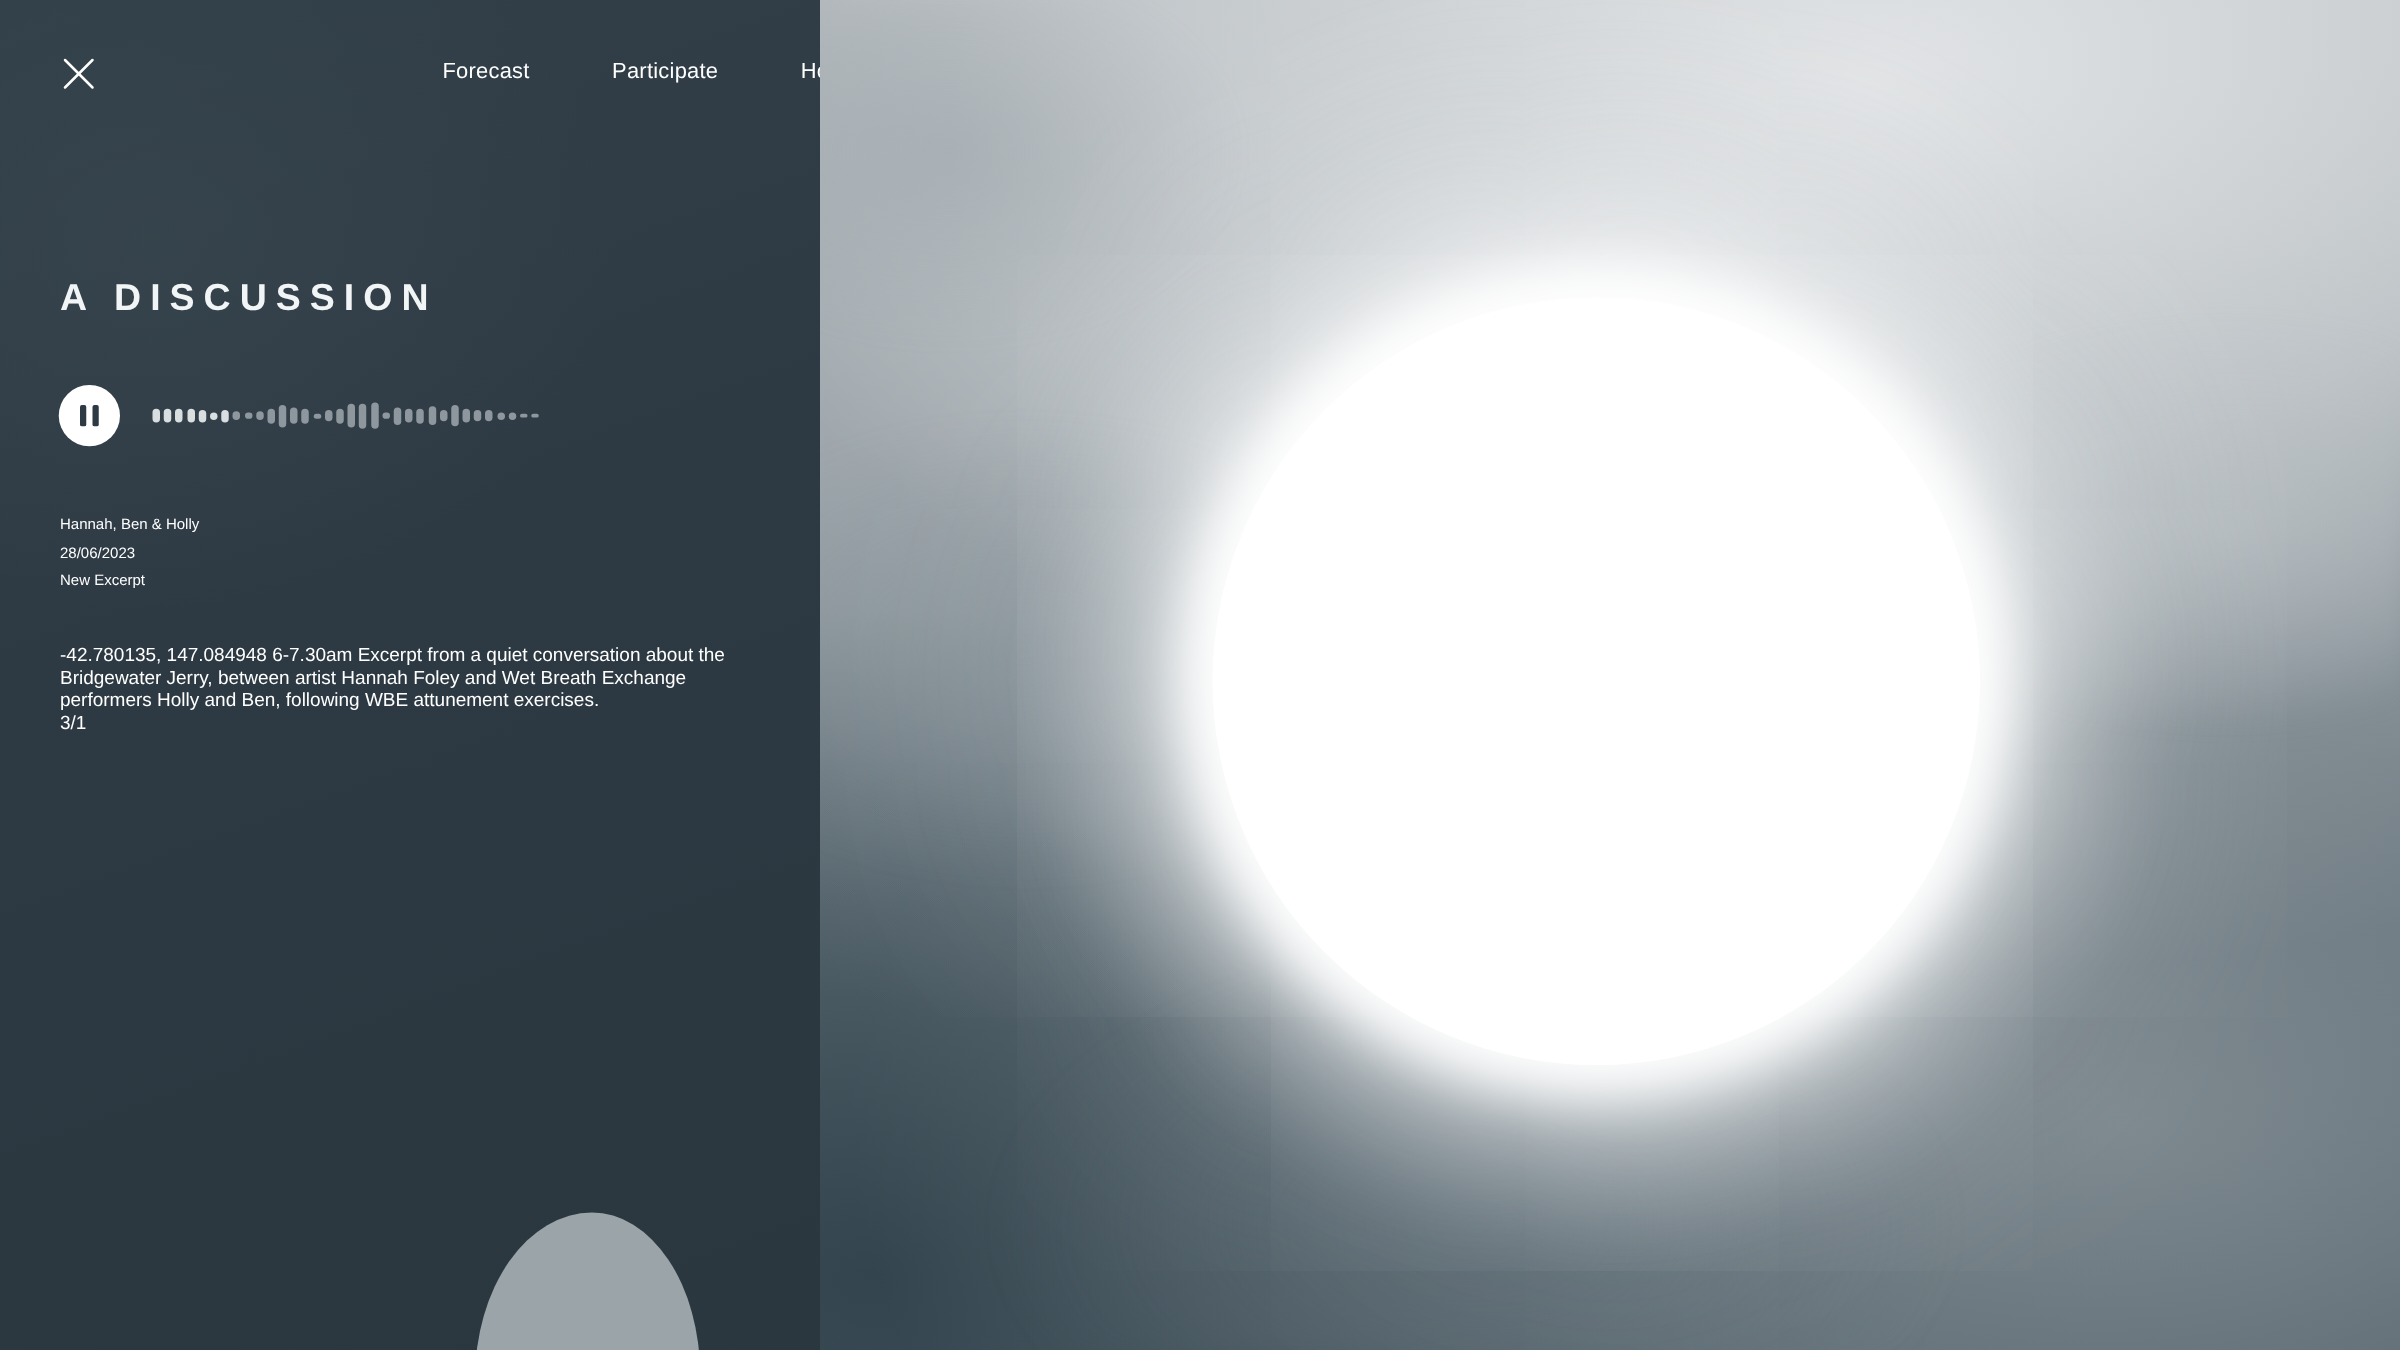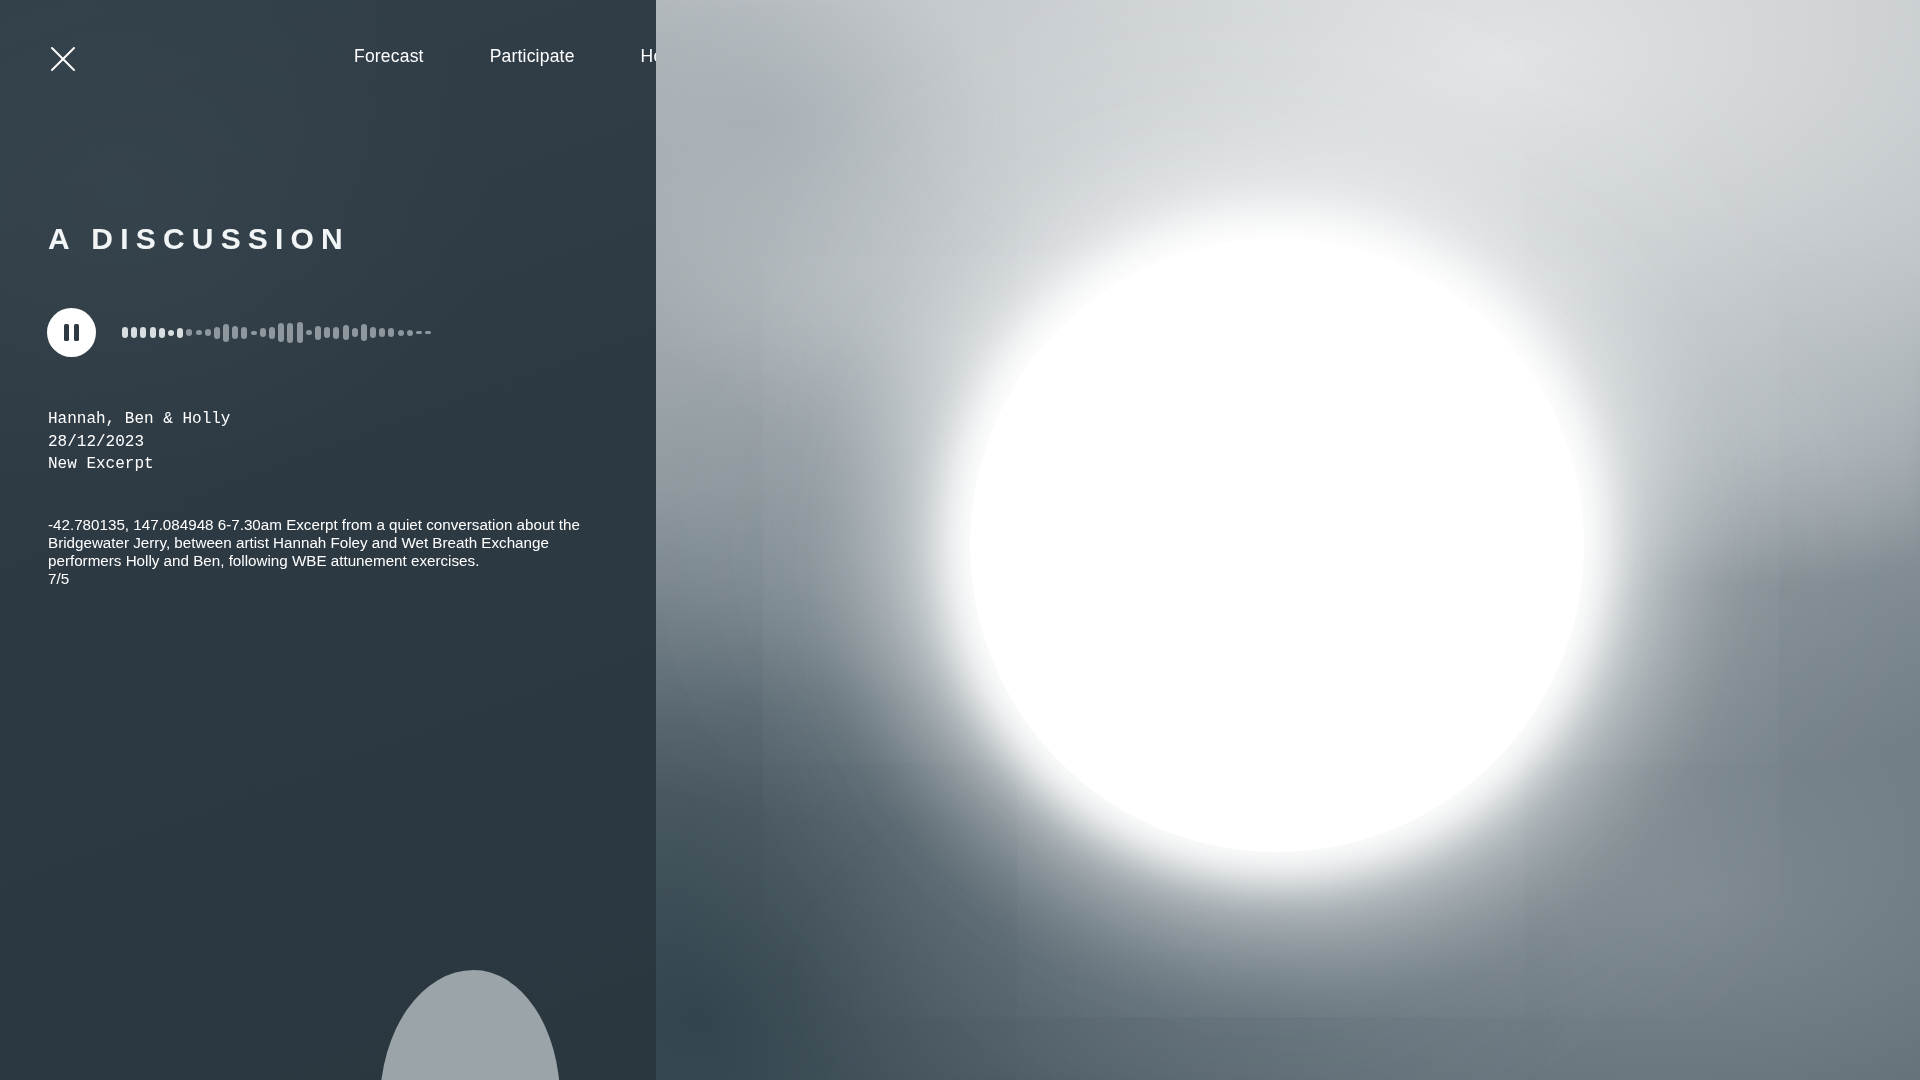--- a/index.html
+++ b/index.html
@@ -228,24 +228,23 @@
     flex: 0 0 auto;
   }
   .wave-bar.dim { background: #8d979d; }
 
   
   .meta {
     position: absolute;
     left: 48px;
     top: 408px;
     color: #ffffff;
-    font-size: 16px;
+    font-size: 12px;
     line-height: 22.5px;
     font-weight: 400;
-    font-family: Liberation Mono, monospace;
   }
   .meta div { white-space: nowrap; }
 
   
   .description {
     position: absolute;
     left: 48px;
     top: 516px;
     width: 566px;
     color: #ffffff;
@@ -328,24 +327,24 @@
             <span class="wave-bar dim" style="height: 9px;"></span>
             <span class="wave-bar dim" style="height: 6px;"></span>
             <span class="wave-bar dim" style="height: 6px;"></span>
             <span class="wave-bar dim" style="height: 3px;"></span>
             <span class="wave-bar dim" style="height: 3px;"></span>
           </div>
       </div>
 
       <div class="meta">
         <div>Hannah, Ben &amp; Holly</div>
-        <div>28/12/2023</div>
+        <div>28/06/2023</div>
         <div>New Excerpt</div>
       </div>
 
       <div class="description">
         <span>-42.780135, 147.084948 6-7.30am Excerpt from a quiet conversation about the Bridgewater Jerry, between artist Hannah Foley and Wet Breath Exchange performers Holly and Ben, following WBE attunement exercises.</span>
-        <div class="track-count">7/5</div>
+        <div class="track-count">3/1</div>
       </div>
 
     </div>
   </div>
 </div>
 
 </body></html>

